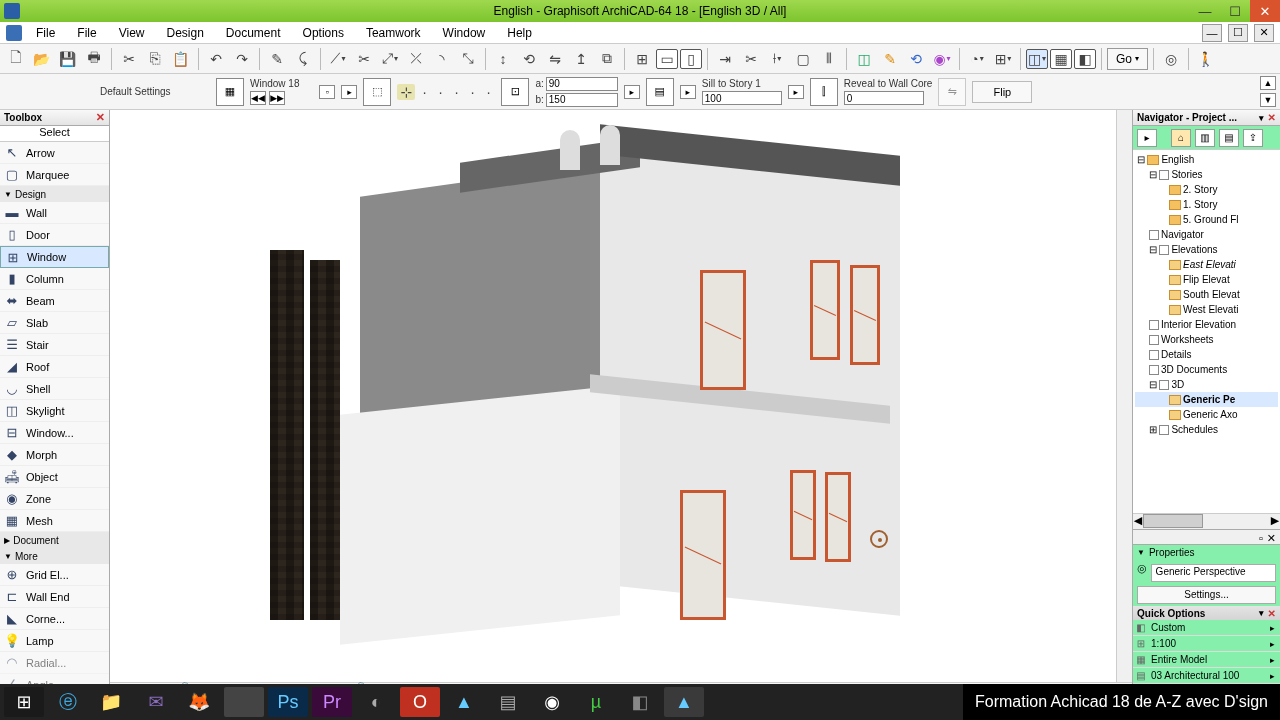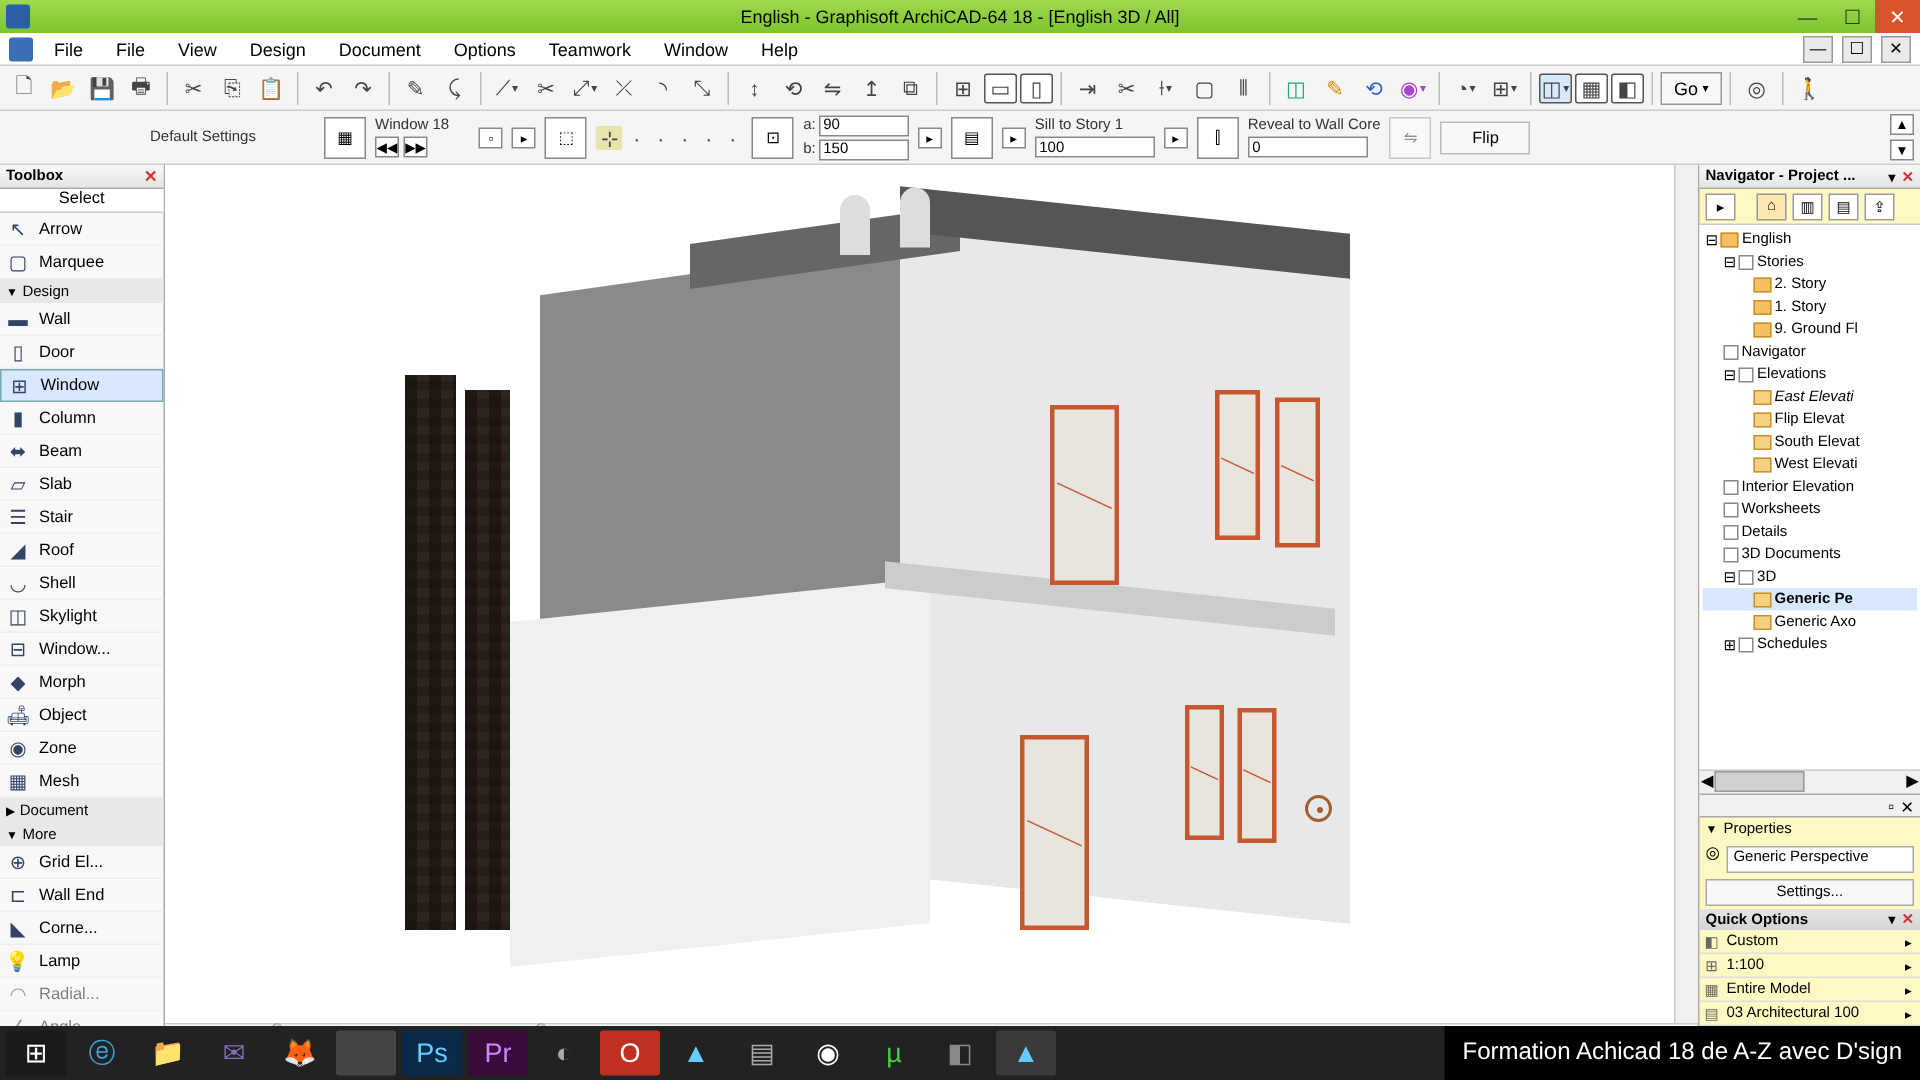--- a/index.html
+++ b/index.html
@@ -27,21 +27,21 @@
 .tsep { width: 1px; height: 22px; background: #bbb; margin: 0 3px; }
 .tbtn .drop { font-size: 8px; margin-left: 1px; }
 .gobtn { padding: 0 8px; height: 22px; border: 1px solid #999; background: #f8f8f8; display: flex; align-items: center; gap: 3px; font-size: 12px; }
 
 
 .toolbar2 { height: 36px; background: #f5f5f5; border-bottom: 1px solid #ccc; display: flex; align-items: center; padding: 0 4px; gap: 6px; position: relative; }
 .infogroup { display: flex; flex-direction: column; gap: 2px; }
 .infolabel { font-size: 10px; color: #333; }
 .iconbtn { width: 28px; height: 28px; border: 1px solid #888; background: #fff; display: flex; align-items: center; justify-content: center; }
 .navbtn { width: 16px; height: 14px; border: 1px solid #888; background: #fff; display: inline-flex; align-items: center; justify-content: center; font-size: 9px; }
-.infoinput { width: 60px; height: 14px; border: 1px solid #888; font-size: 10px; padding: 0 2px; }
+.infoinput { width: 72px; height: 14px; border: 1px solid #888; font-size: 10px; padding: 0 2px; }
 .fliptbtn { width: 60px; height: 22px; border: 1px solid #bbb; background: #f8f8f8; font-size: 11px; display: flex; align-items: center; justify-content: center; }
 
 
 .mainrow { display: flex; height: 590px; }
 
 
 .toolbox { width: 110px; background: #f8f8f8; border-right: 1px solid #aaa; display: flex; flex-direction: column; }
 .toolbox .hdr { height: 16px; background: linear-gradient(#f8f8f8,#e4e4e4); border-bottom: 1px solid #aaa; display: flex; align-items: center; padding: 0 4px; font-size: 10px; font-weight: bold; }
 .toolbox .hdr .x { margin-left: auto; color: #c33; font-size: 11px; }
 .toolbox .select { height: 16px; text-align: center; background: #fff; border-bottom: 1px solid #ccc; font-size: 11px; }
@@ -51,21 +51,21 @@
 .toolbox .section { height: 16px; background: #e8e8e8; display: flex; align-items: center; padding: 0 4px; font-size: 10px; }
 .toolbox .section .tri { font-size: 8px; margin-right: 3px; }
 
 
 .viewport { flex: 1; background: #fff; position: relative; overflow: hidden; }
 .viewport .house { position: absolute; left: 50px; top: 10px; width: 780px; height: 540px; }
 .vpbottom { position: absolute; left: 0; bottom: 0; right: 0; height: 18px; background: #f8f8f8; border-top: 1px solid #ccc; display: flex; align-items: center; padding: 0 4px; gap: 4px; }
 .vpbottom .zbtn { width: 18px; height: 14px; border: 1px solid #999; background: #fff; font-size: 9px; display: flex; align-items: center; justify-content: center; }
 
 
-.navpanel { width: 148px; background: #fef9c3; border-left: 1px solid #aaa; display: flex; flex-direction: column; }
+.navpanel { width: 148px; background: #86efac; border-left: 1px solid #aaa; display: flex; flex-direction: column; }
 .navpanel .hdr { height: 16px; background: linear-gradient(#f8f8f8,#e4e4e4); border-bottom: 1px solid #aaa; display: flex; align-items: center; padding: 0 4px; font-size: 10px; font-weight: bold; }
 .navpanel .tabrow { height: 24px; display: flex; align-items: center; gap: 4px; padding: 0 4px; border-bottom: 1px solid #ccc; }
 .navpanel .tab { width: 20px; height: 18px; border: 1px solid #999; background: #fff; font-size: 10px; display: flex; align-items: center; justify-content: center; }
 .navpanel .tab.sel { background: #ffe8b0; }
 .navpanel .tree { flex: 1; overflow: auto; background: #fff; font-size: 10px; padding: 2px; }
 .navpanel .tnode { display: flex; align-items: center; gap: 2px; height: 15px; white-space: nowrap; }
 .navpanel .tnode.sel { background: #d8e8ff; font-weight: bold; }
 .navpanel .fico { width: 12px; height: 10px; background: #f5c060; border: 1px solid #c89030; }
 .navpanel .dico { width: 10px; height: 10px; border: 1px solid #888; background: #fff; }
 .navpanel .scrollh { height: 16px; background: #f0f0f0; border-top: 1px solid #ccc; display: flex; }
@@ -439,21 +439,21 @@
       <div class="tnode" style="padding-left:34px;">
           <span class="fico"></span>
           <span>2. Story</span>
         </div>
       <div class="tnode" style="padding-left:34px;">
           <span class="fico"></span>
           <span>1. Story</span>
         </div>
       <div class="tnode" style="padding-left:34px;">
           <span class="fico"></span>
-          <span>9. Ground Fl</span>
+          <span>5. Ground Fl</span>
         </div>
       <div class="tnode" style="padding-left:14px;">
           <span class="dico"></span>
           <span>Navigator</span>
         </div>
       <div class="tnode" style="padding-left:14px;">
           <span>⊟</span>
           <span class="dico"></span>
           <span>Elevations</span>
         </div>

